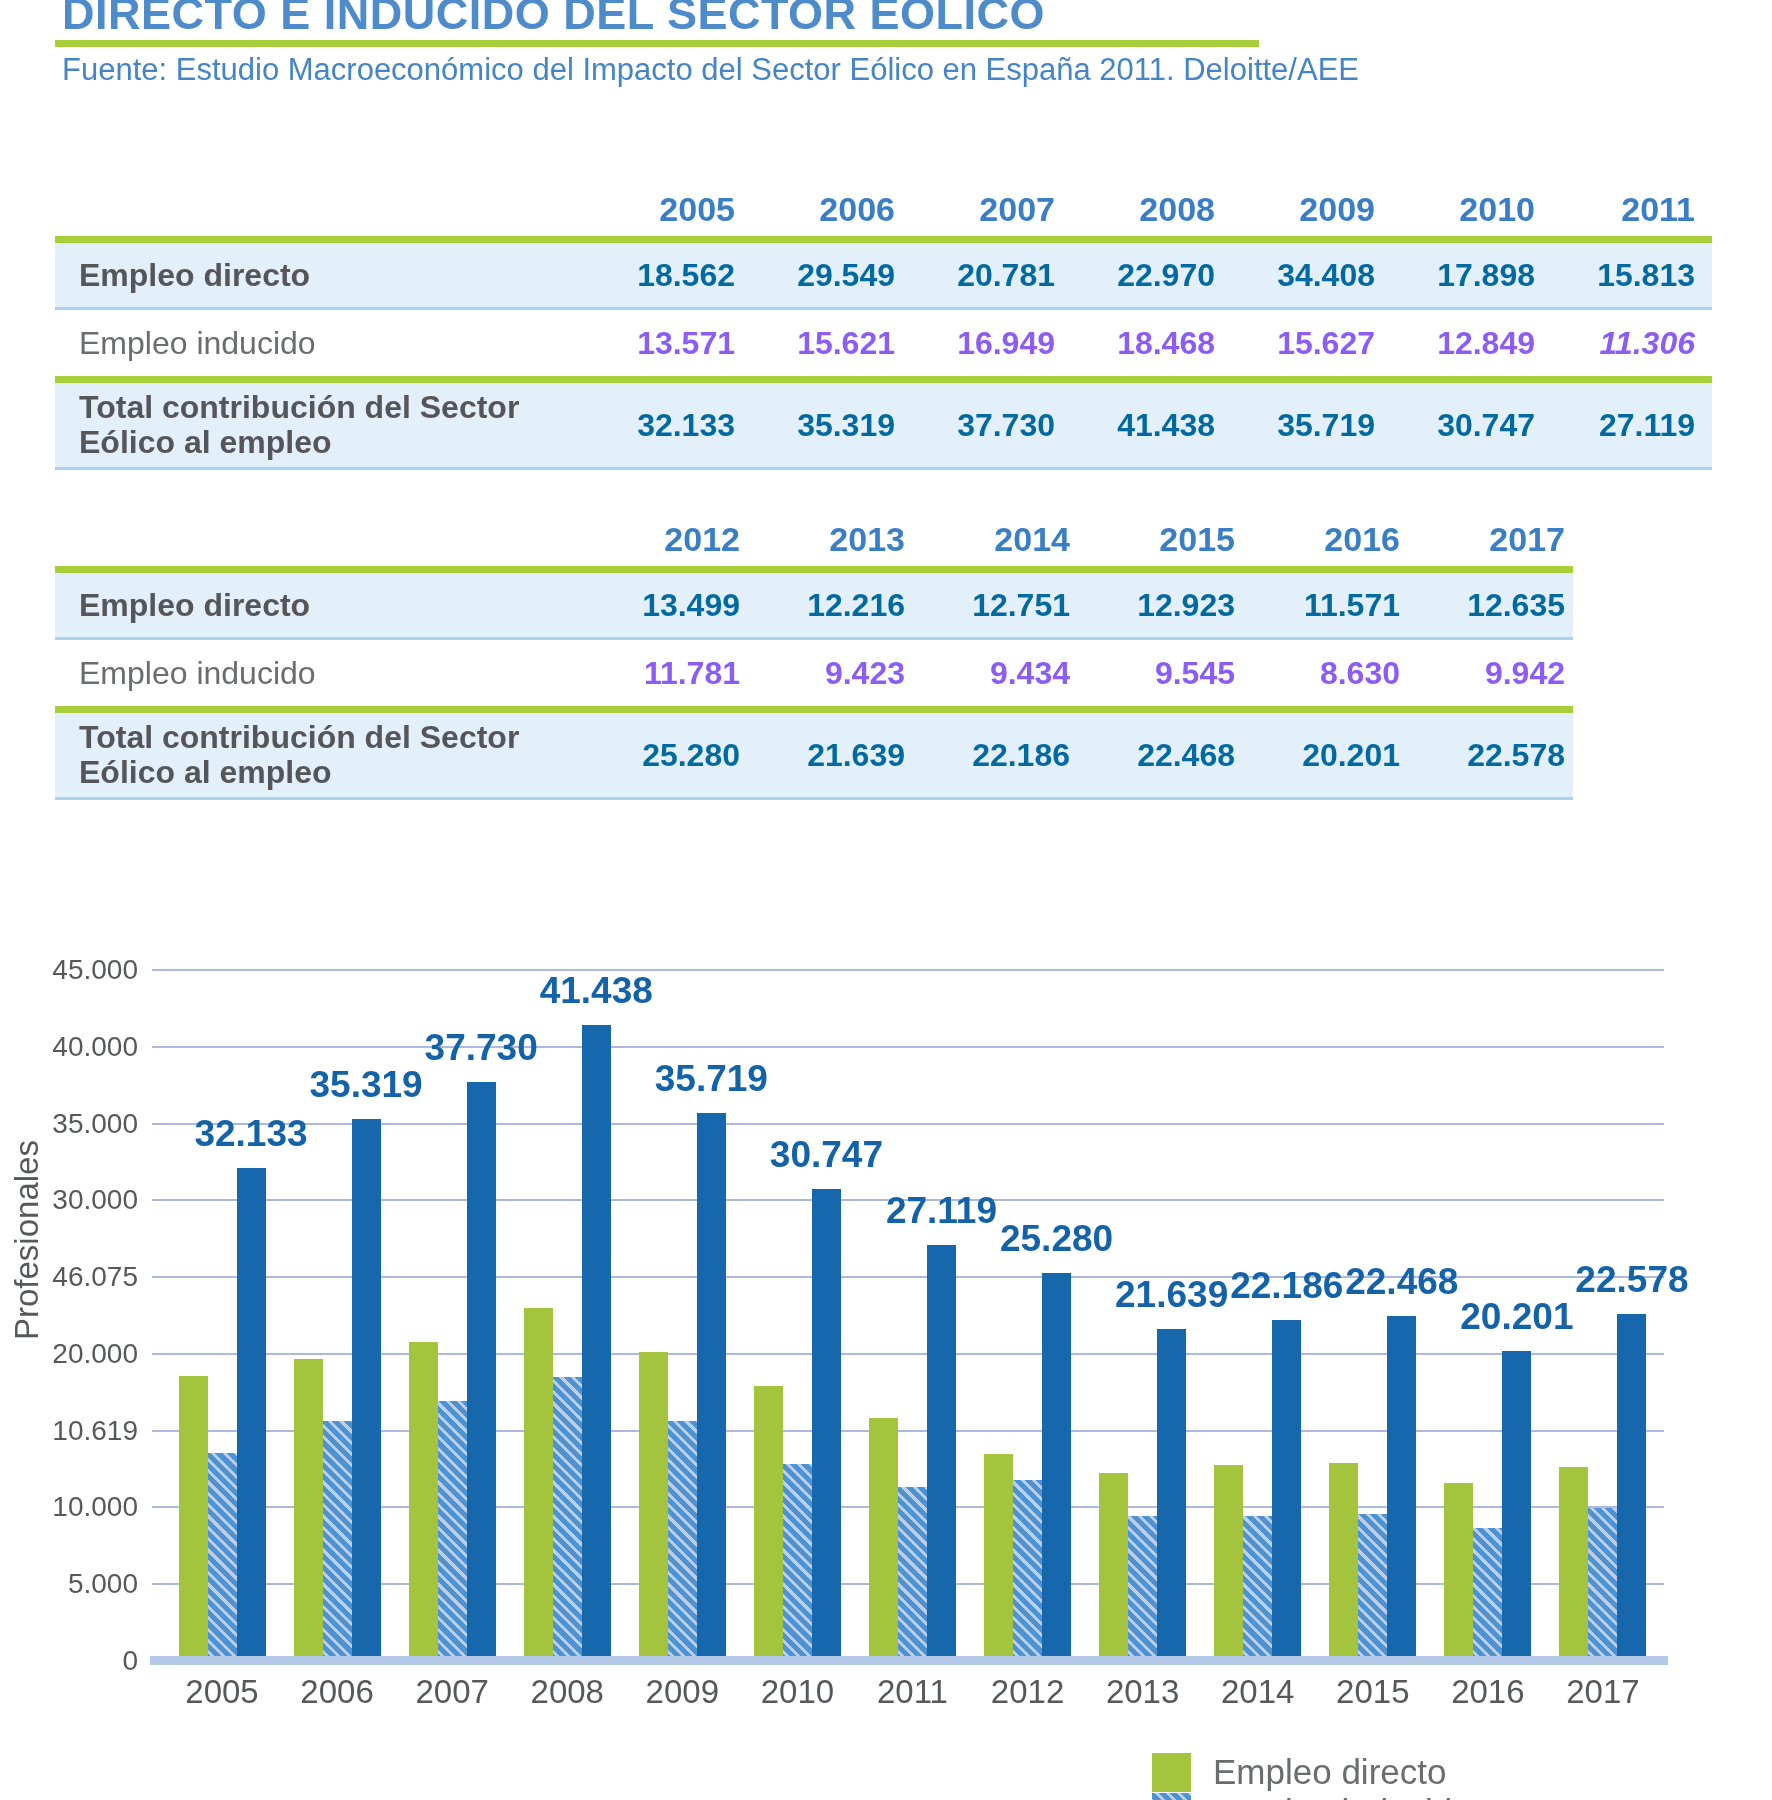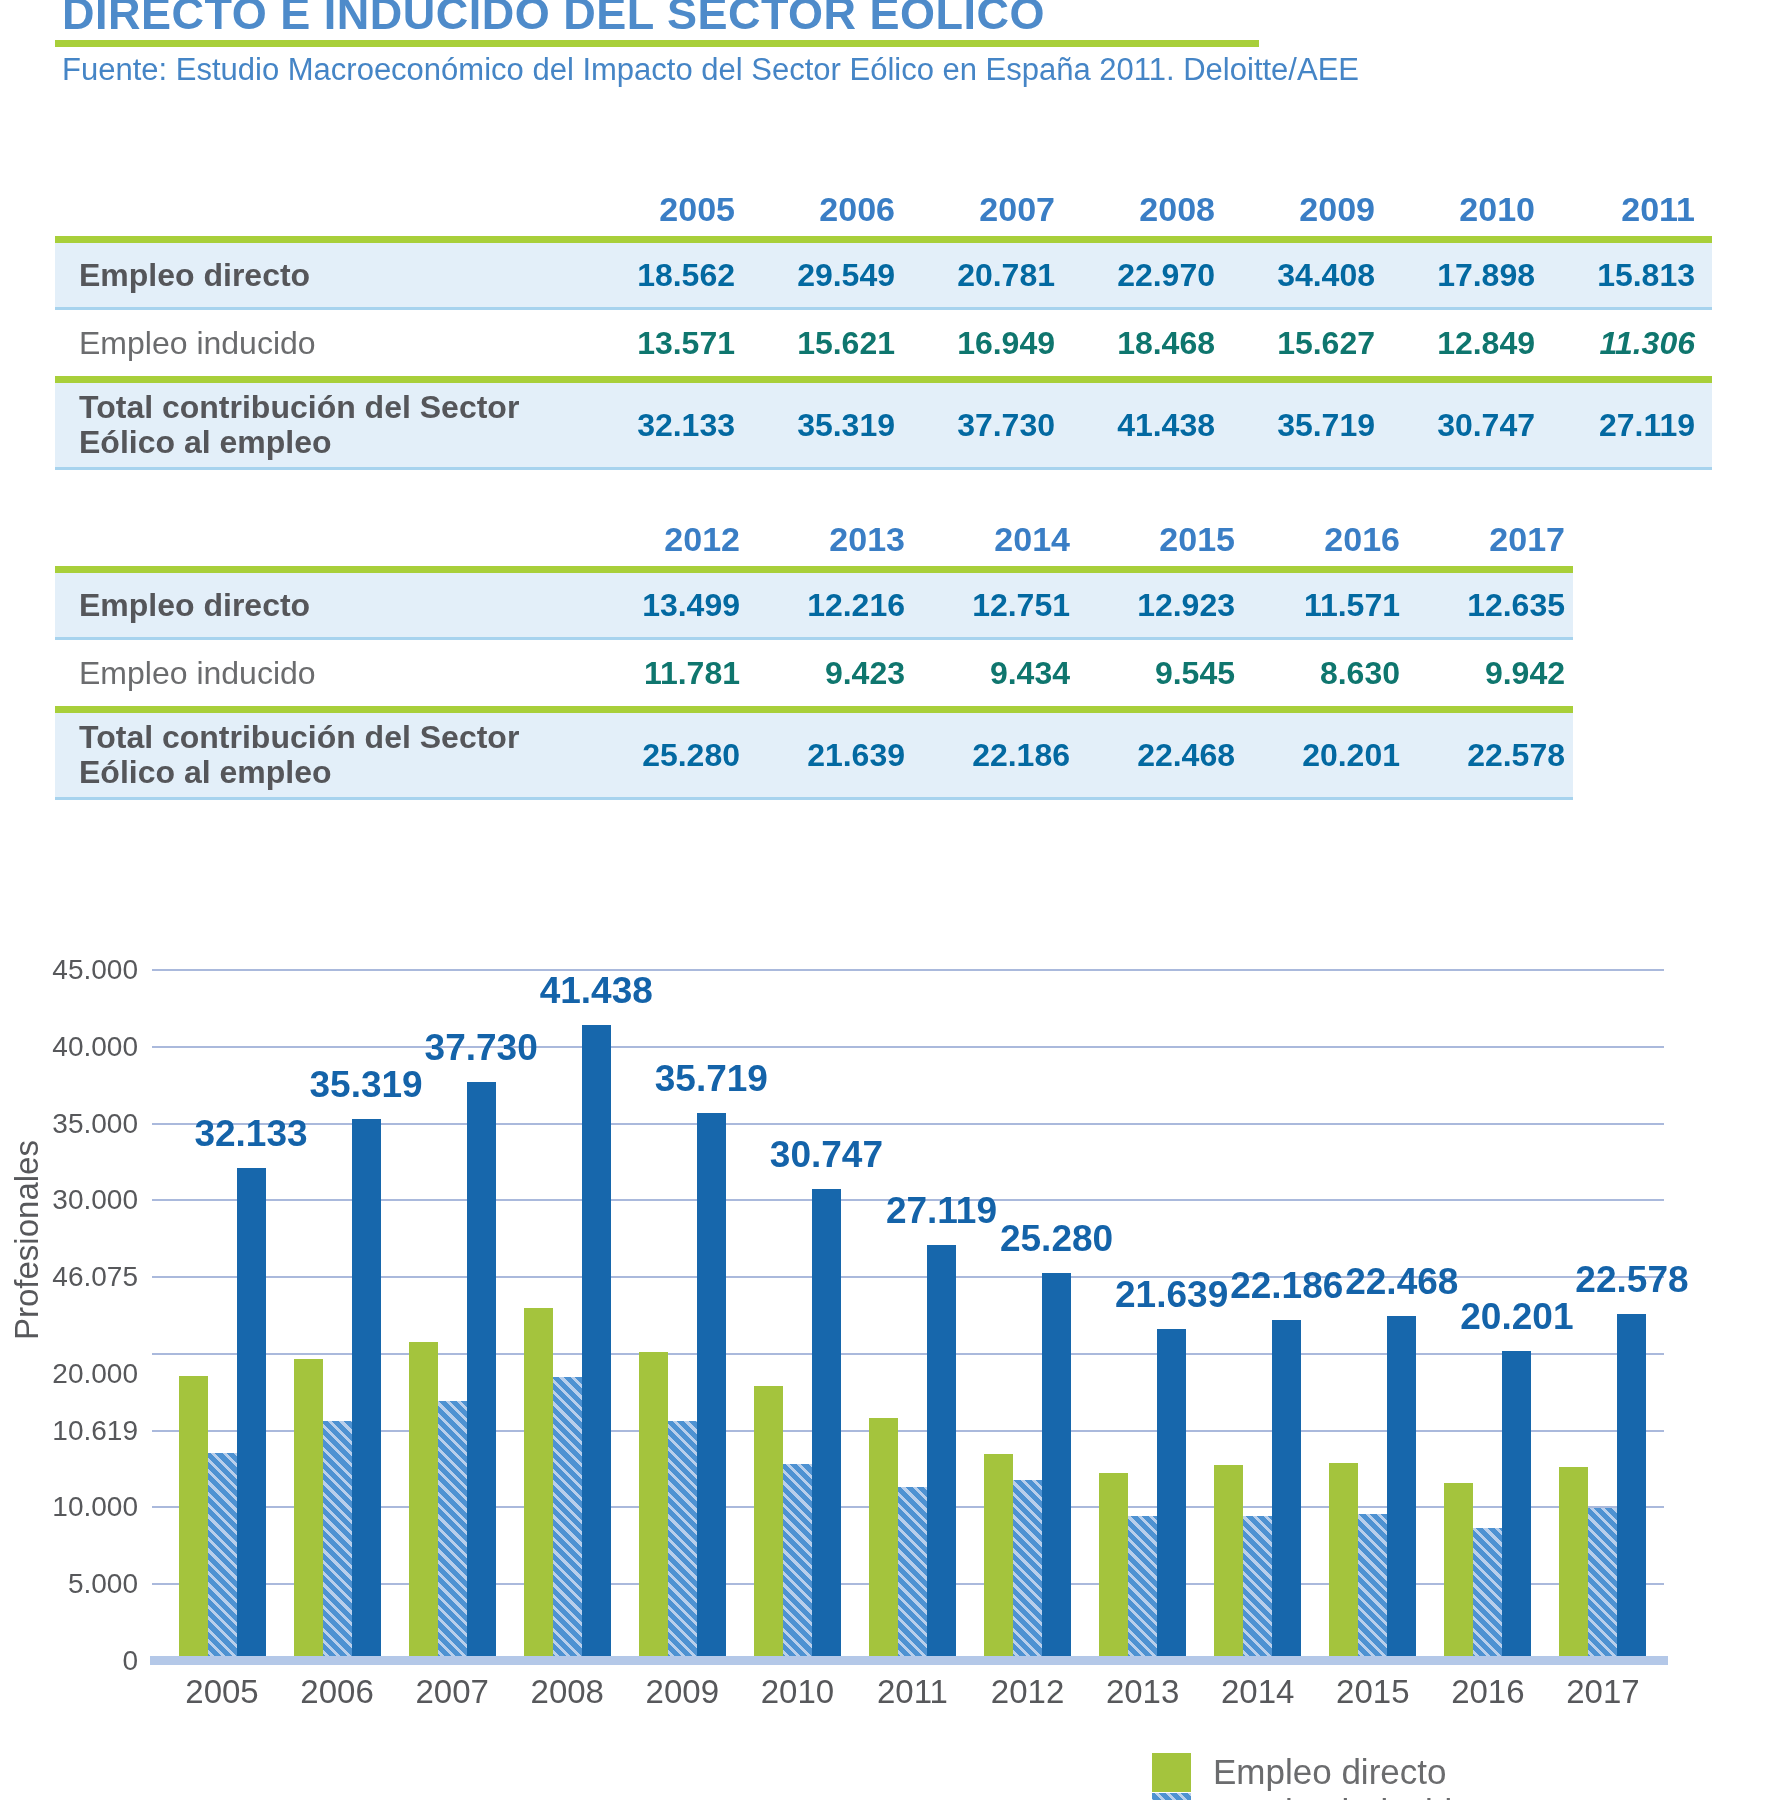--- a/index.html
+++ b/index.html
@@ -23,21 +23,21 @@
   .r-head .val{color:#3a7ec5;font-weight:700;font-size:34px;}
   .sep-green{height:7px;background:#a8cf3a;}
   .sep-blue{height:3px;background:#a7d3ee;}
   .r-blue{background:#e3eff9;}
   .r1{height:64px;}
   .r2{height:66px;background:#ffffff;}
   .r3{height:84px;}
   .lbl-bold{font-weight:700;color:#55565a;}
   .lbl-reg{font-weight:400;color:#6b6c6e;}
   .v-dark{color:#0369a1;}
-  .v-blue{color:#0f766e;}
+  .v-blue{color:#8b5cf6;}
 
   
   .gridline{height:2px;background:#aab9dc;}
   .ytick{font-size:28px;color:#57585b;text-align:right;width:110px;}
   #y-axis-title{left:8px;top:1340px;font-size:33px;color:#57585b;
                 transform:rotate(-90deg);transform-origin:left top;white-space:nowrap;}
   #baseline-band{left:150px;top:1656px;width:1518px;height:9px;background:#b4c8e8;z-index:5;}
   .bar{position:absolute;z-index:2;}
   .bar-direct{background:#a4c43d;}
   .bar-total{background:#1767ac;}
@@ -158,21 +158,21 @@
       <div class="abs ytick" style="left: 28px; top: 954px;">45.000</div>
       <div class="abs gridline" style="left: 152px; width: 1512px; top: 1045.78px;"></div>
       <div class="abs ytick" style="left: 28px; top: 1030.78px;">40.000</div>
       <div class="abs gridline" style="left: 152px; width: 1512px; top: 1122.56px;"></div>
       <div class="abs ytick" style="left: 28px; top: 1107.56px;">35.000</div>
       <div class="abs gridline" style="left: 152px; width: 1512px; top: 1199.33px;"></div>
       <div class="abs ytick" style="left: 28px; top: 1184.33px;">30.000</div>
       <div class="abs gridline" style="left: 152px; width: 1512px; top: 1276.11px;"></div>
       <div class="abs ytick" style="left: 28px; top: 1261.11px;">46.075</div>
       <div class="abs gridline" style="left: 152px; width: 1512px; top: 1352.89px;"></div>
-      <div class="abs ytick" style="left: 28px; top: 1337.89px; margin-top: 20px;">20.000</div>
+      <div class="abs ytick" style="left: 28px; top: 1337.89px;">20.000</div>
       <div class="abs gridline" style="left: 152px; width: 1512px; top: 1429.67px;"></div>
       <div class="abs ytick" style="left: 28px; top: 1414.67px;">10.619</div>
       <div class="abs gridline" style="left: 152px; width: 1512px; top: 1506.44px;"></div>
       <div class="abs ytick" style="left: 28px; top: 1491.44px;">10.000</div>
       <div class="abs gridline" style="left: 152px; width: 1512px; top: 1583.22px;"></div>
       <div class="abs ytick" style="left: 28px; top: 1568.22px;">5.000</div>
       <div class="abs ytick" style="left: 28px; top: 1645px;">0</div>
       <div class="bar bar-direct" style="left: 178.5px; width: 29px; top: 1375.97px; height: 285.03px;"></div>
       <div class="bar bar-induced" style="left: 207.5px; width: 29px; top: 1452.61px; height: 208.39px;"></div>
       <div class="bar bar-total" style="left: 236.5px; width: 29px; top: 1167.58px; height: 493.42px;"></div>

